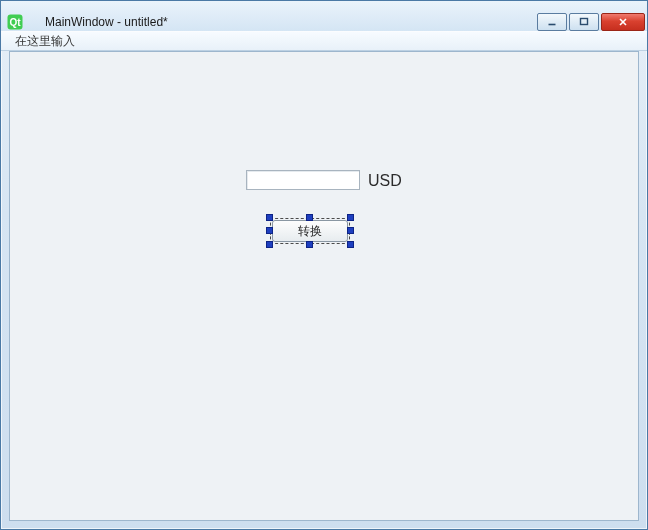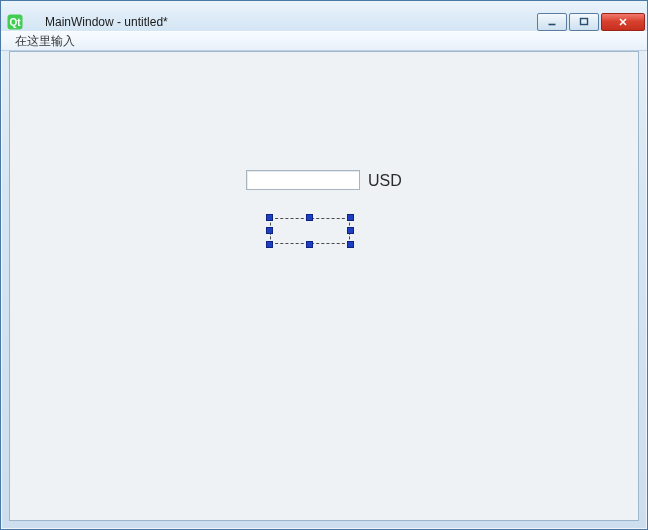--- a/index.html
+++ b/index.html
@@ -183,20 +183,23 @@
   </div>
 
   <div class="client">
 
     <input class="lineedit" type="text" value="" style="">
 
     <span class="label-usd">USD</span>
 
     <div class="sel-wrap">
       <div class="sel-border"></div>
+      <div class="pushbtn">
+        <span>转换</span>
+      </div>
       <div class="handle h-nw"></div>
       <div class="handle h-n"></div>
       <div class="handle h-ne"></div>
       <div class="handle h-w"></div>
       <div class="handle h-e"></div>
       <div class="handle h-sw"></div>
       <div class="handle h-s"></div>
       <div class="handle h-se"></div>
     </div>
 

